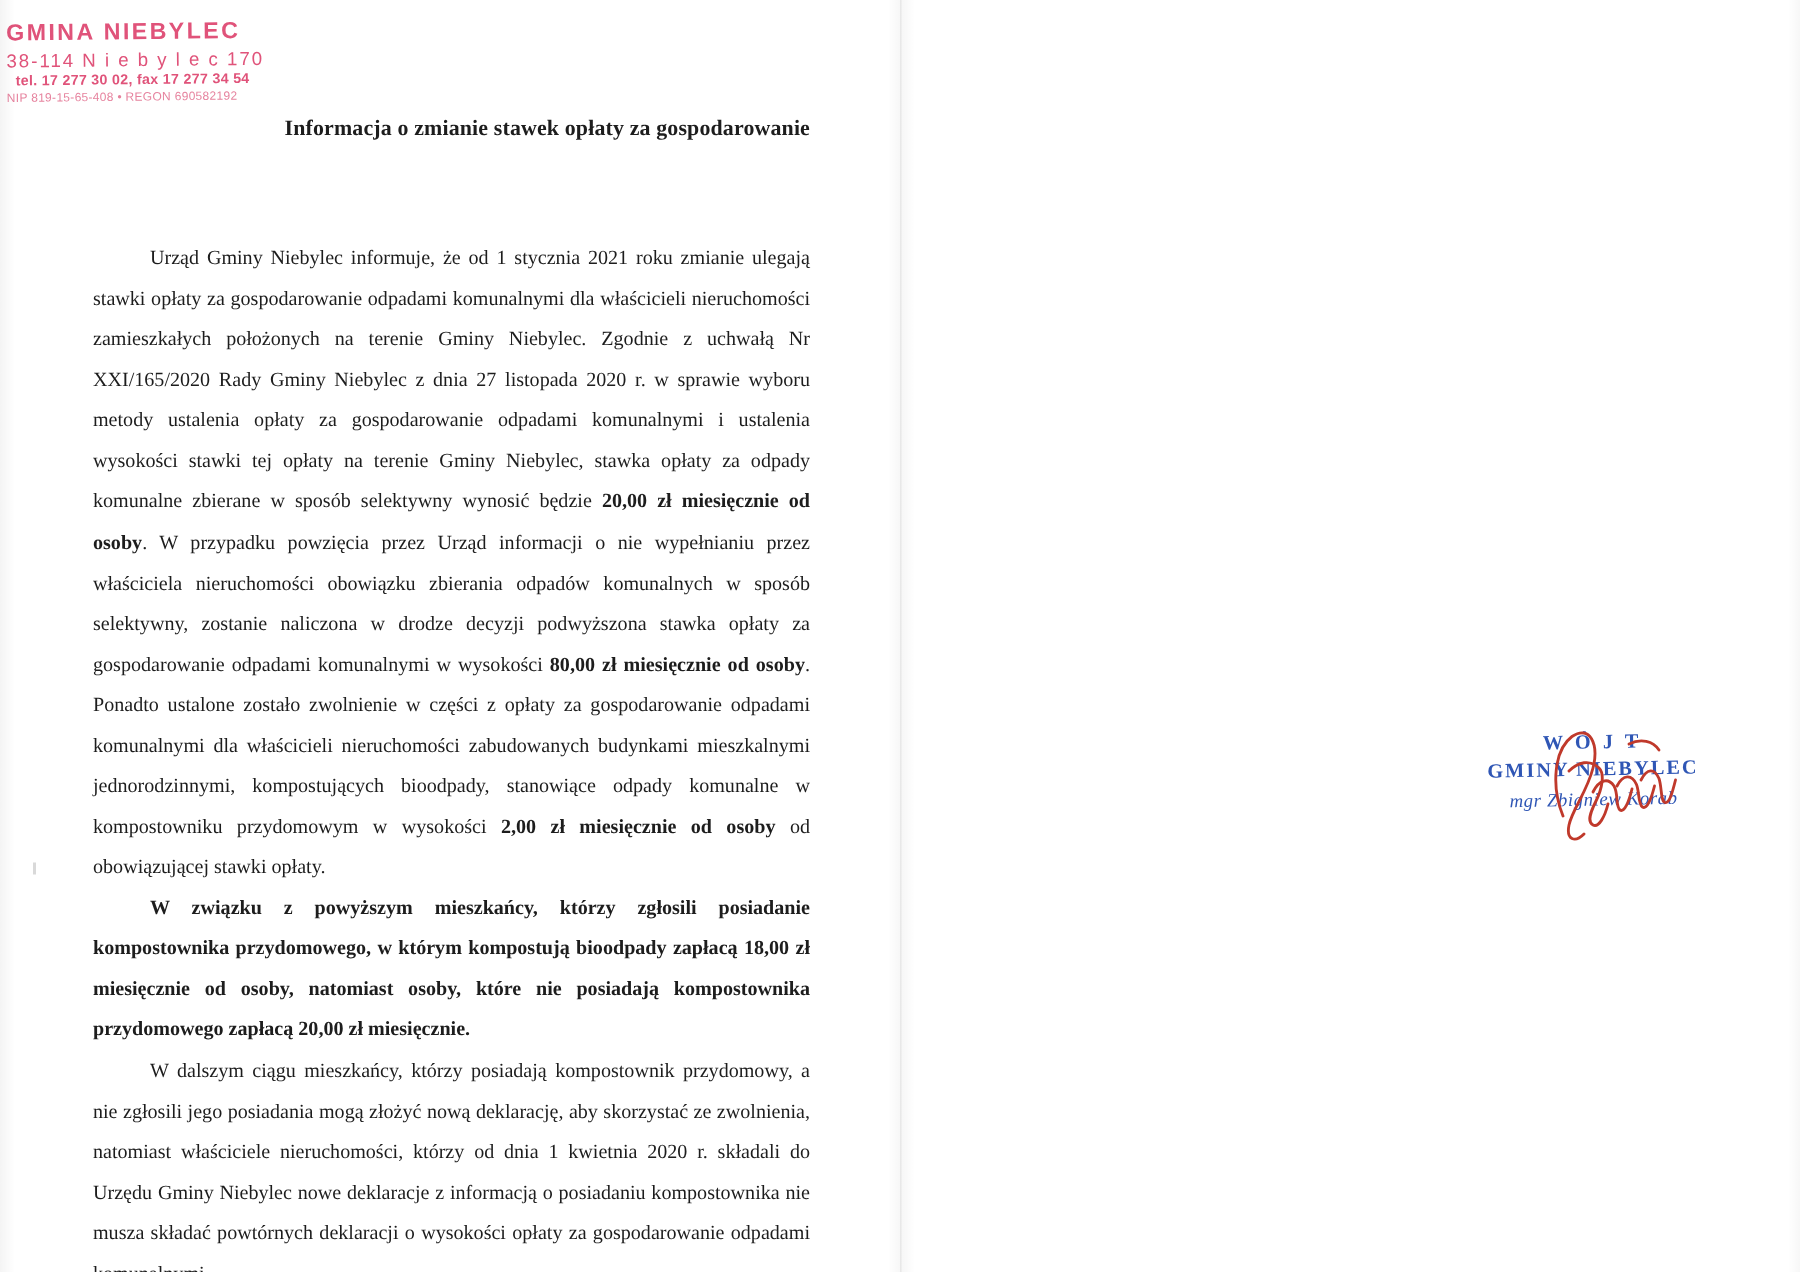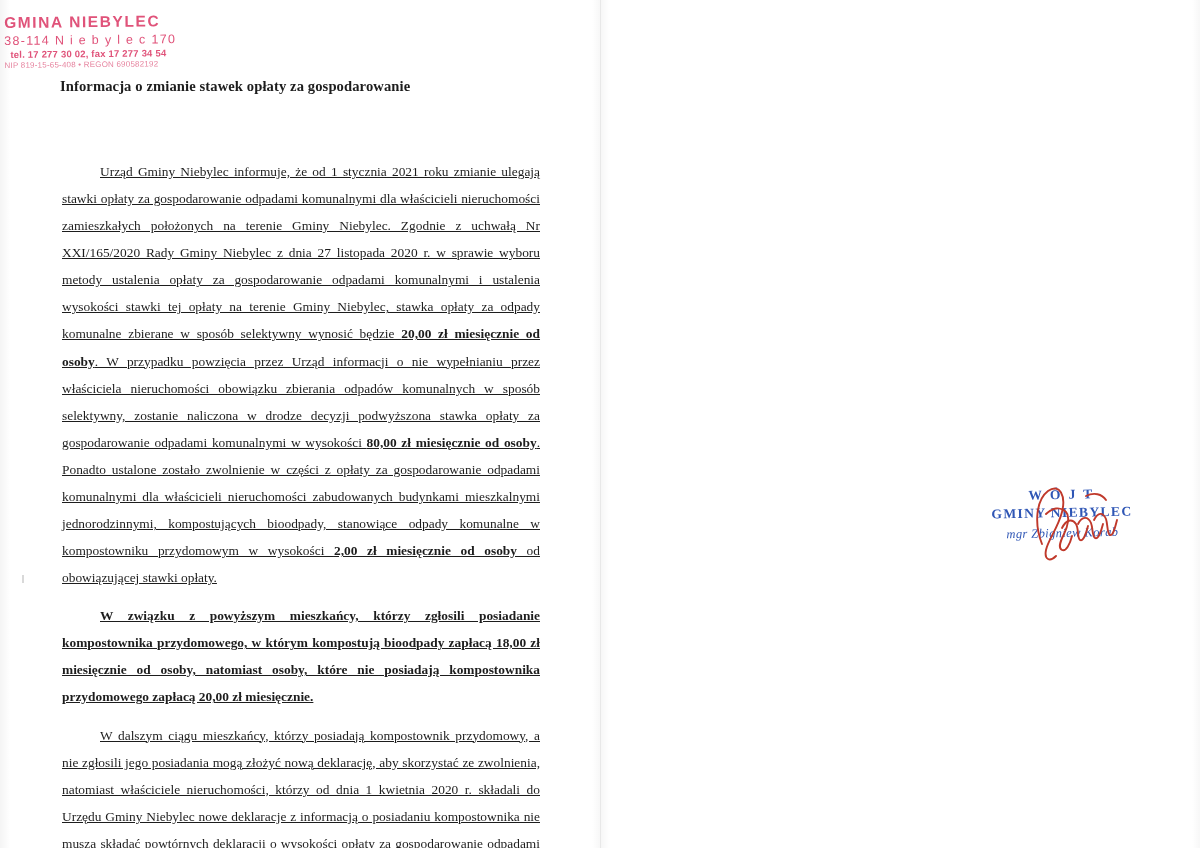--- a/index.html
+++ b/index.html
@@ -91,39 +91,39 @@
     color: #e26e8e;
     opacity: 0.85;
   }
 
   
   .doc-title {
     position: absolute;
     left: 60px;
     top: 72px;
     width: 480px;
-    text-align: left;
+    text-align: right;
     font-weight: bold;
     font-size: 14.6px;
     line-height: 2.0;
     letter-spacing: 0.1px;
   }
 
   
   .col {
     position: absolute;
     font-size: 13.4px;
     line-height: 2.02;
     text-align: justify;
     text-justify: inter-word;
   }
   .col-left  { left: 62px;  top: 158px; width: 478px; }
 
-  .para { margin: 0; text-decoration: underline; }
-  .para + .para { margin-top: 11px; }
+  .para { margin: 0; }
+  .para + .para { margin-top: 0; }
   .indent { text-indent: 38px; }
   .b { font-weight: bold; }
 
   
   .signature-block {
     position: absolute;
     left: 962px;
     top: 486px;
     width: 200px;
     height: 80px;

